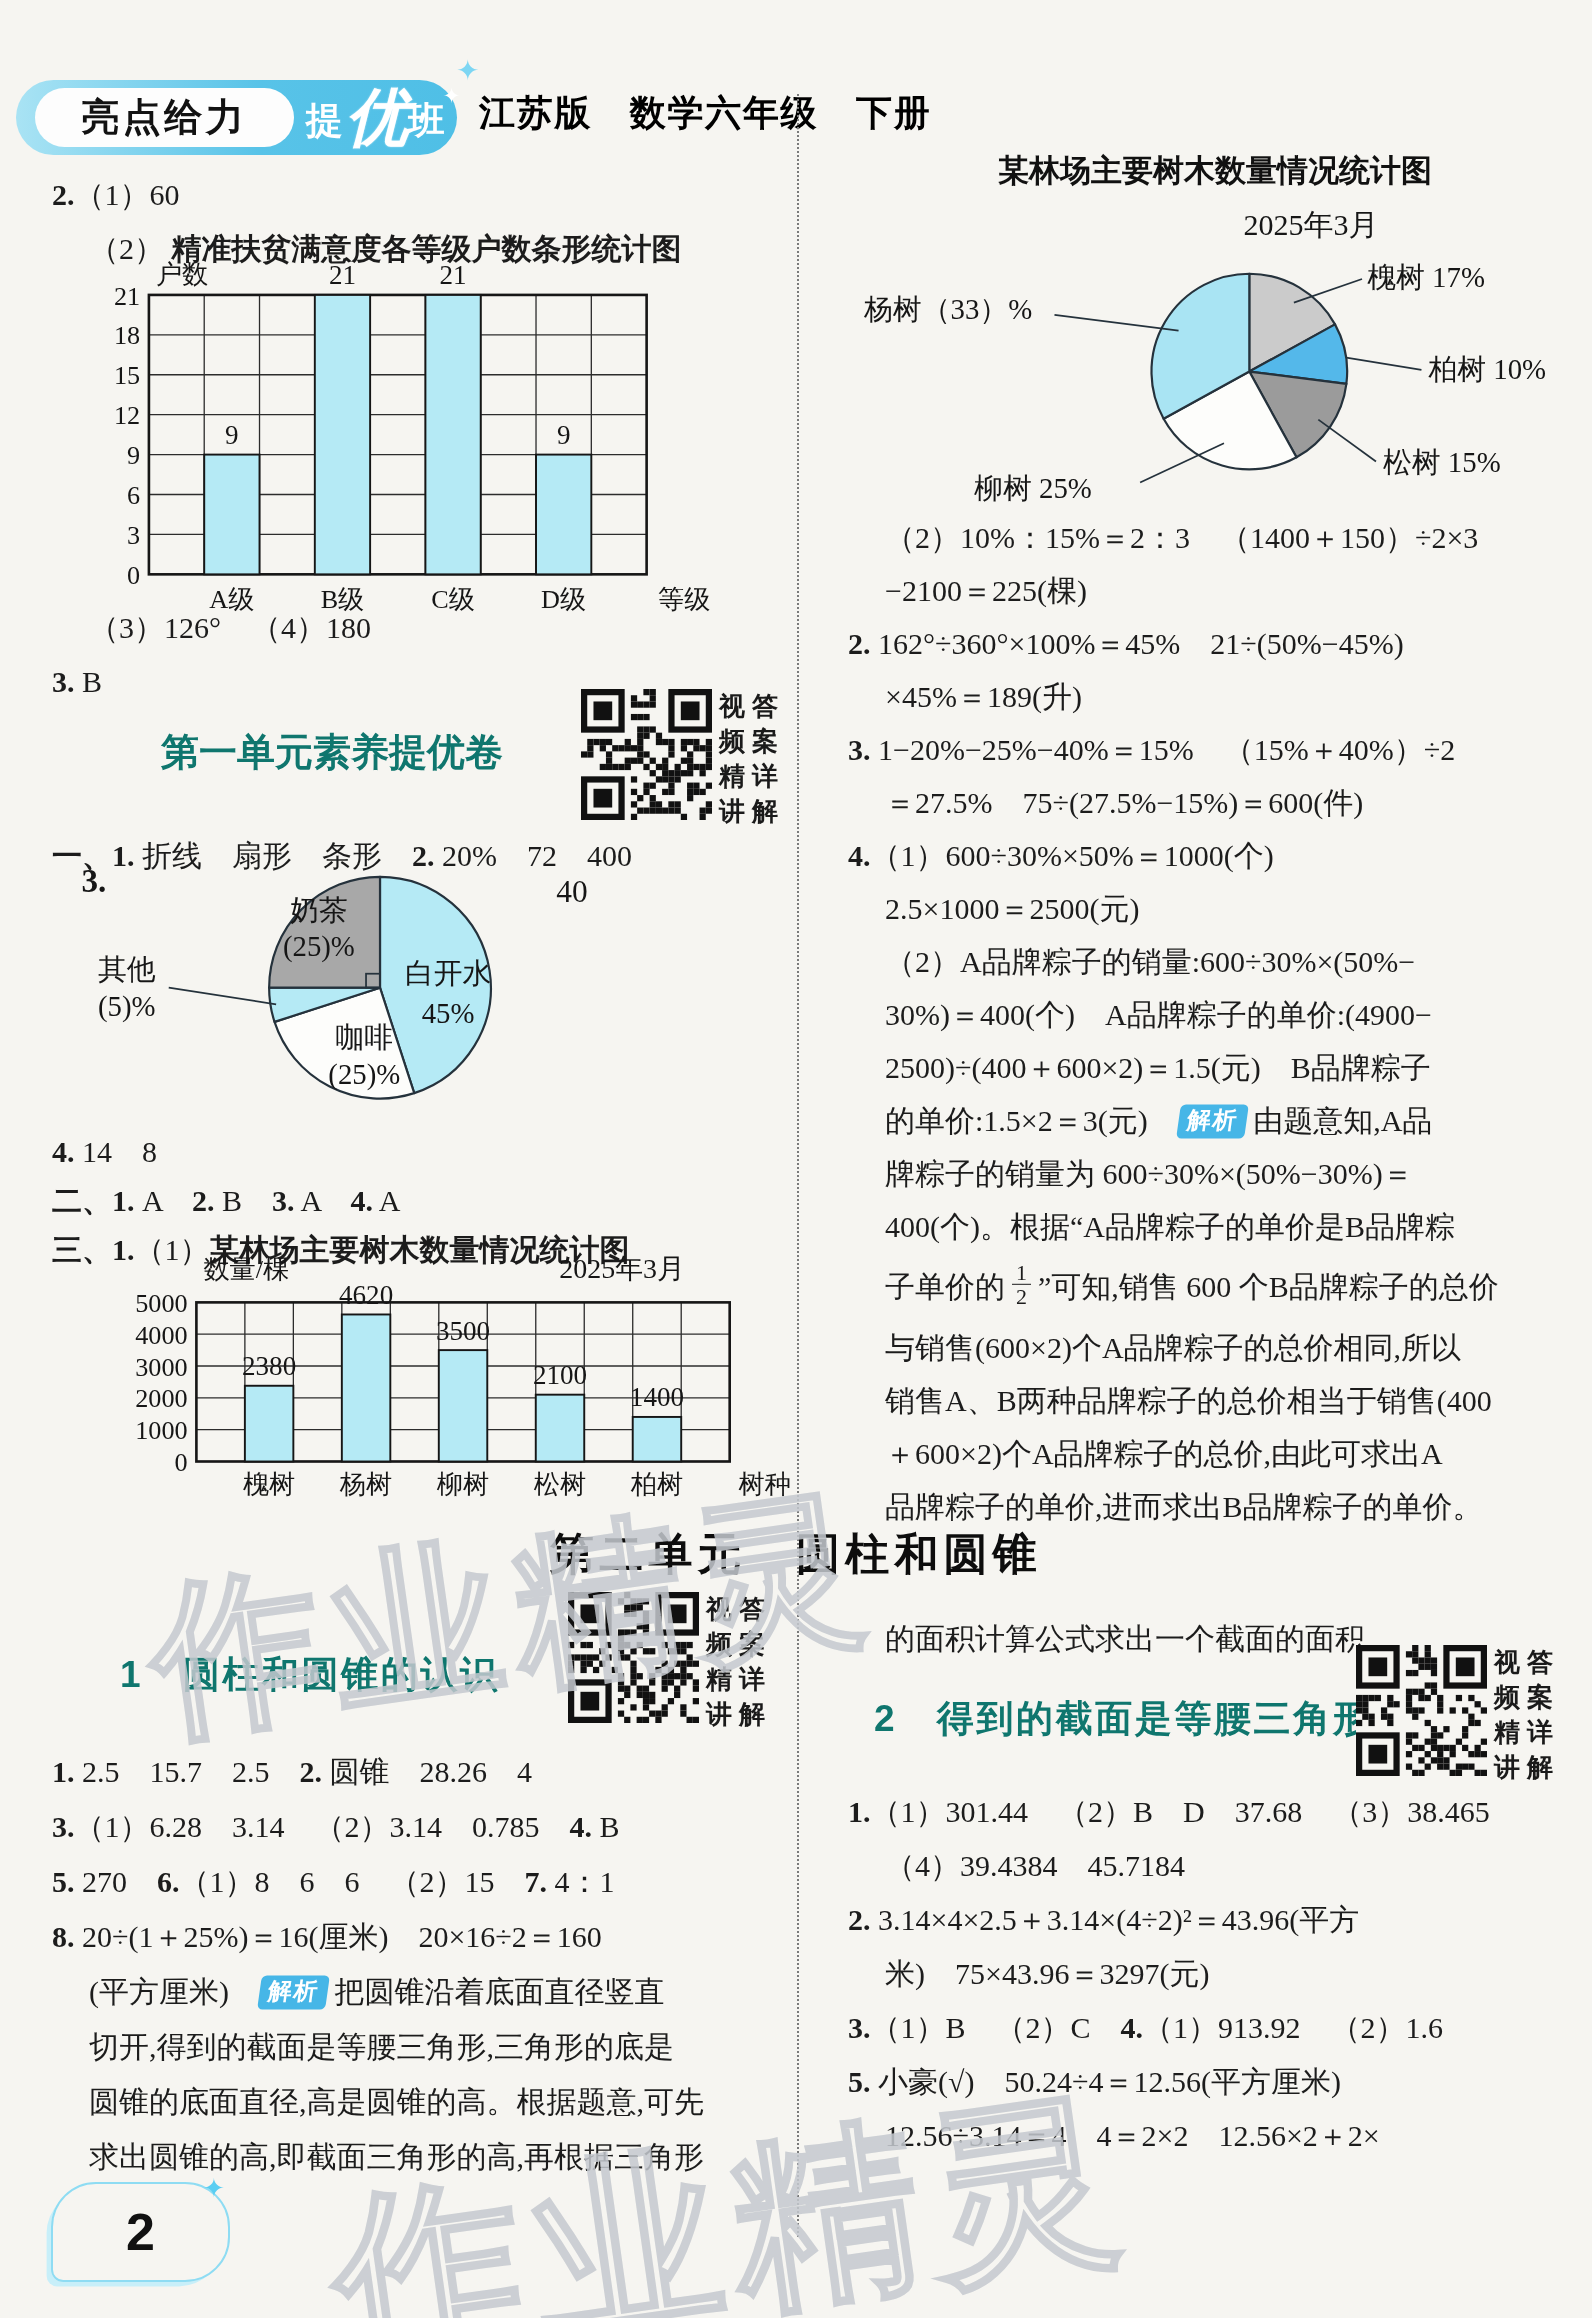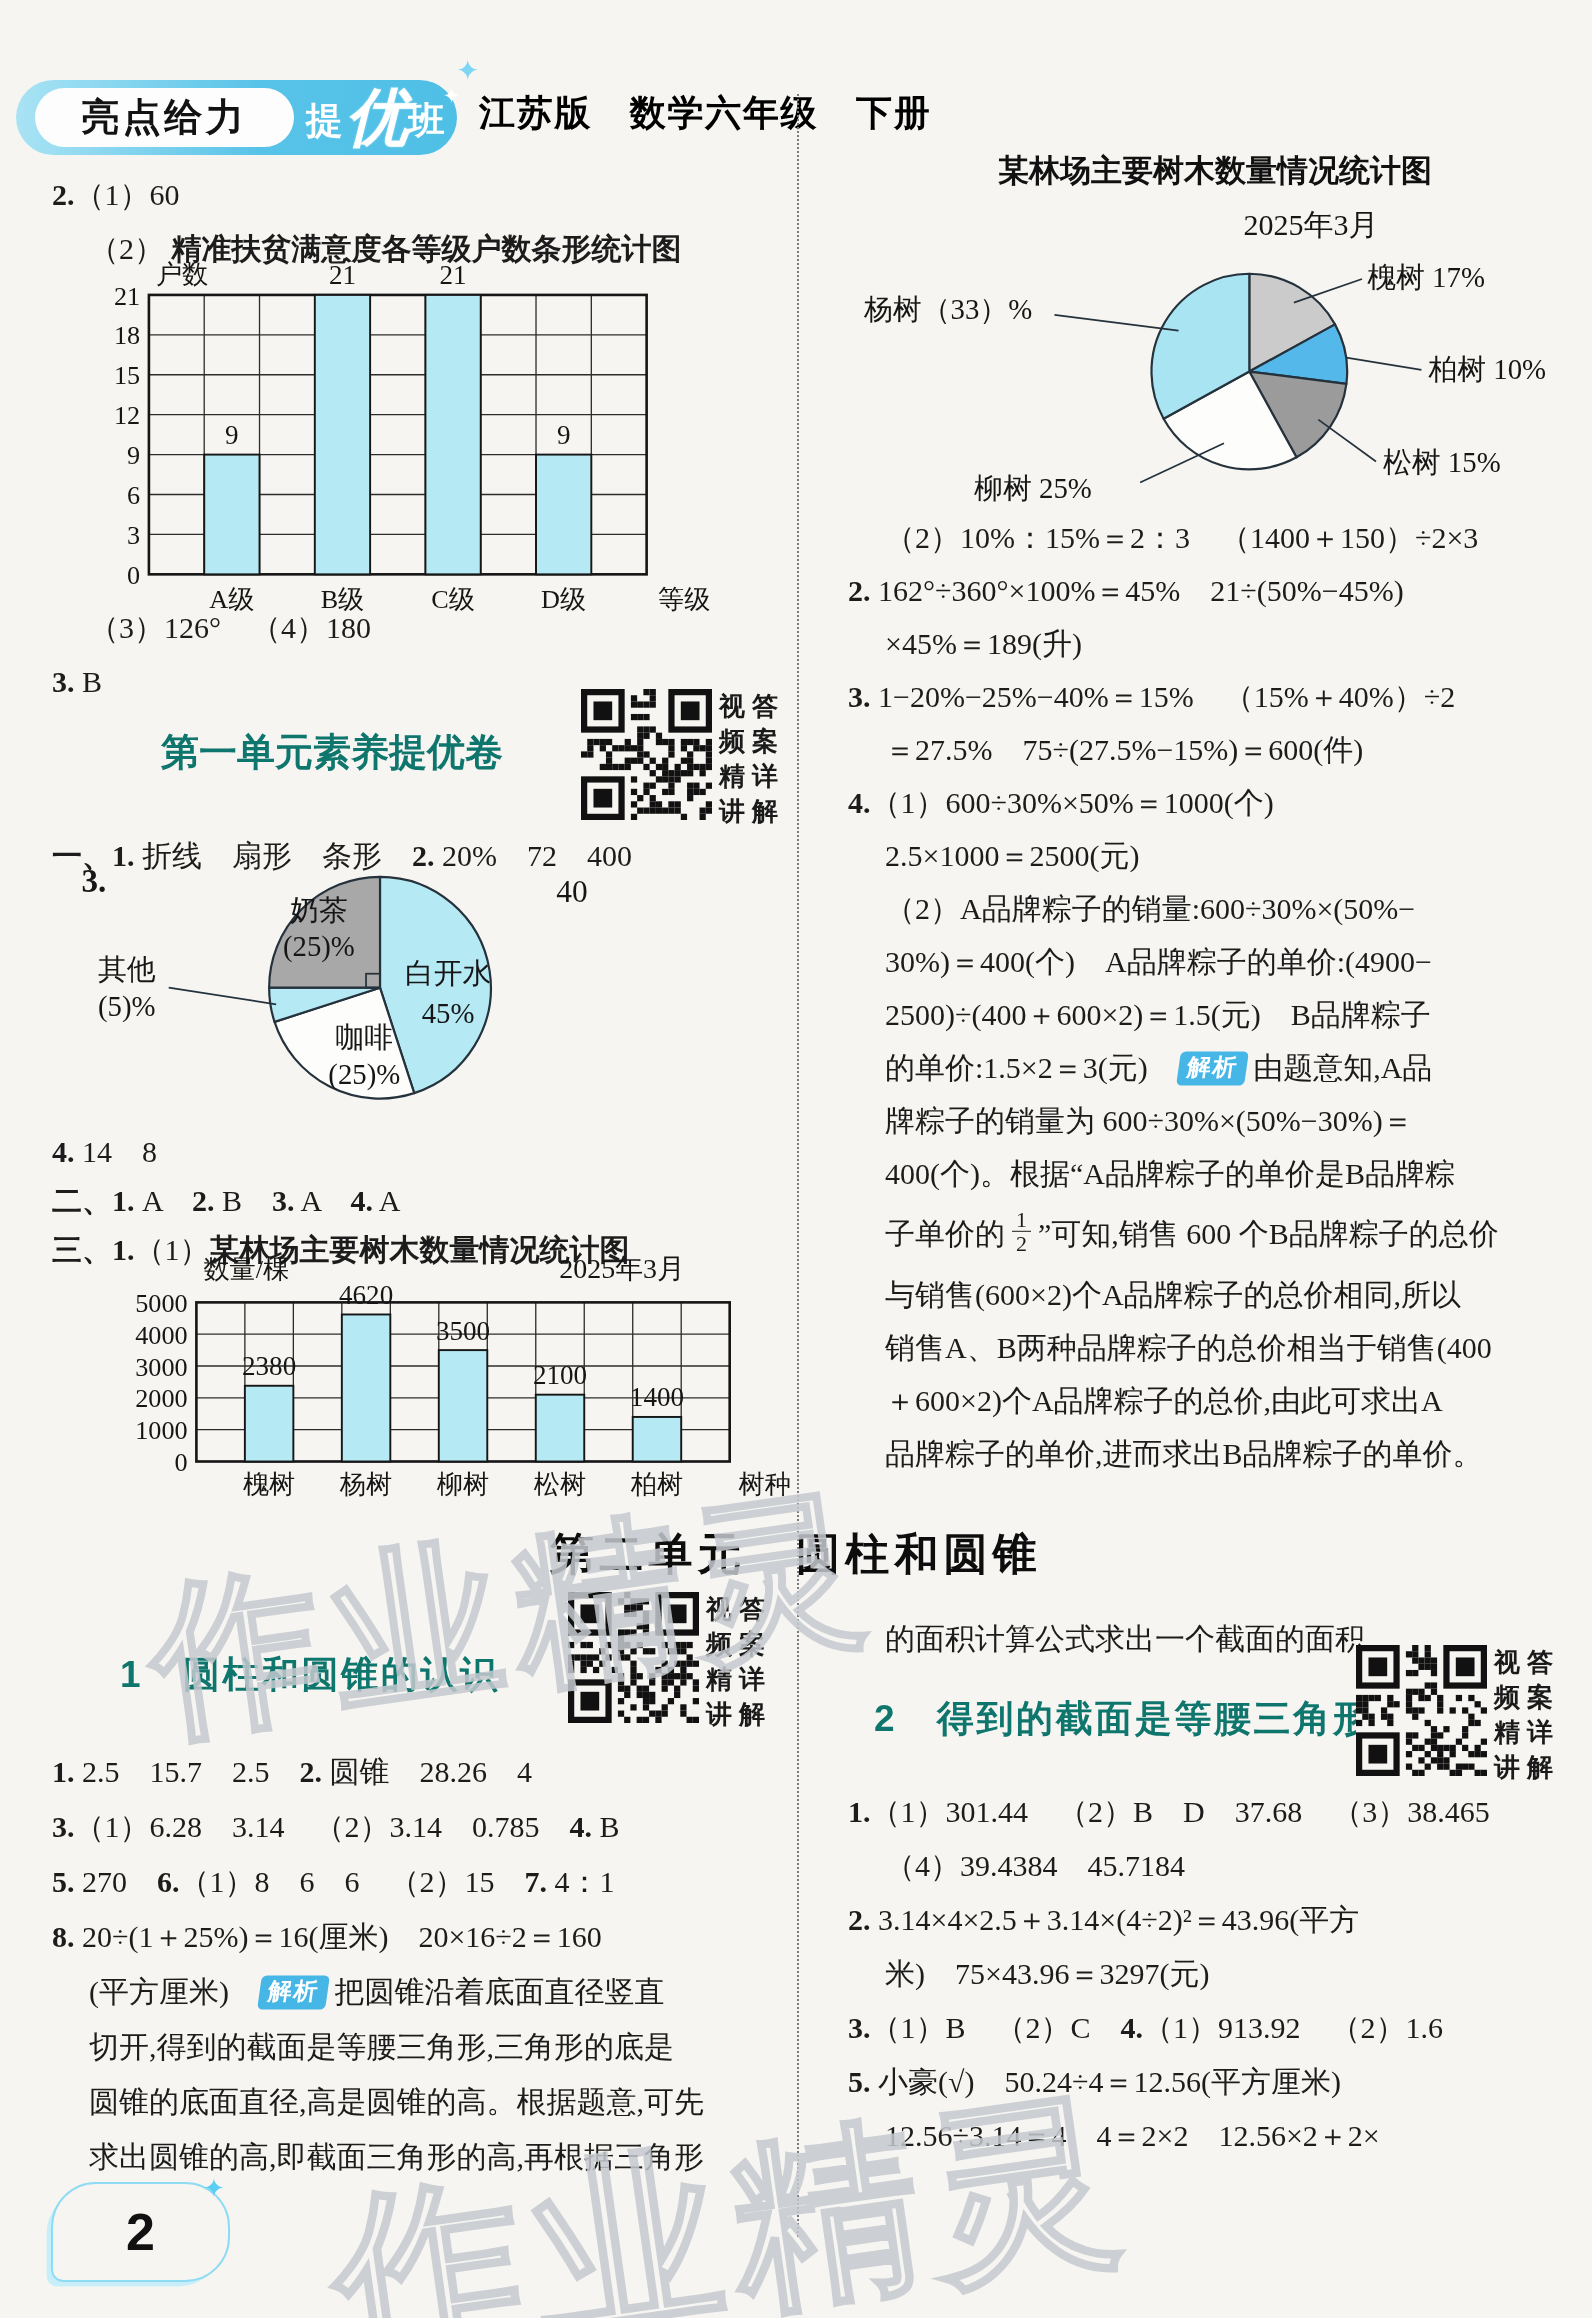--- a/index.html
+++ b/index.html
@@ -526,20 +526,21 @@
       <line x1="242" y1="160" x2="384" y2="178" stroke="#25323c" stroke-width="2"></line>
       <text x="600" y="128" font-size="33" text-anchor="start" fill="#161616">槐树 17%</text>
       <text x="670" y="233" font-size="33" text-anchor="start" fill="#161616">柏树 10%</text>
       <text x="618" y="340" font-size="33" text-anchor="start" fill="#161616">松树 15%</text>
       <text x="150" y="370" font-size="33" text-anchor="start" fill="#161616">柳树 25%</text>
       <text x="24" y="165" font-size="33" text-anchor="start" fill="#161616">杨树（33）%</text>
     </svg>
 
   <div class="chunk r1" style="left:848px;top:511px;">
     <div class="ln ind"><span>（2）10%：15%＝2：3　（1400＋150）÷2×3</span></div>
+    <div class="ln ind"><span>−2100＝225(棵)</span></div>
     <div class="ln"><span class="bd">2.</span><span> 162°÷360°×100%＝45%　21÷(50%−45%)</span></div>
     <div class="ln ind"><span>×45%＝189(升)</span></div>
     <div class="ln"><span class="bd">3.</span><span> 1−20%−25%−40%＝15%　（15%＋40%）÷2</span></div>
     <div class="ln ind"><span>＝27.5%　75÷(27.5%−15%)＝600(件)</span></div>
     <div class="ln"><span class="bd">4.</span><span>（1）600÷30%×50%＝1000(个)</span></div>
     <div class="ln ind"><span>2.5×1000＝2500(元)</span></div>
     <div class="ln ind"><span>（2）A品牌粽子的销量:600÷30%×(50%−</span></div>
     <div class="ln ind"><span>30%)＝400(个)　A品牌粽子的单价:(4900−</span></div>
     <div class="ln ind"><span>2500)÷(400＋600×2)＝1.5(元)　B品牌粽子</span></div>
     <div class="ln ind"><span>的单价:1.5×2＝3(元)　</span><span class="badge">解析</span><span> 由题意知,A品</span></div>

